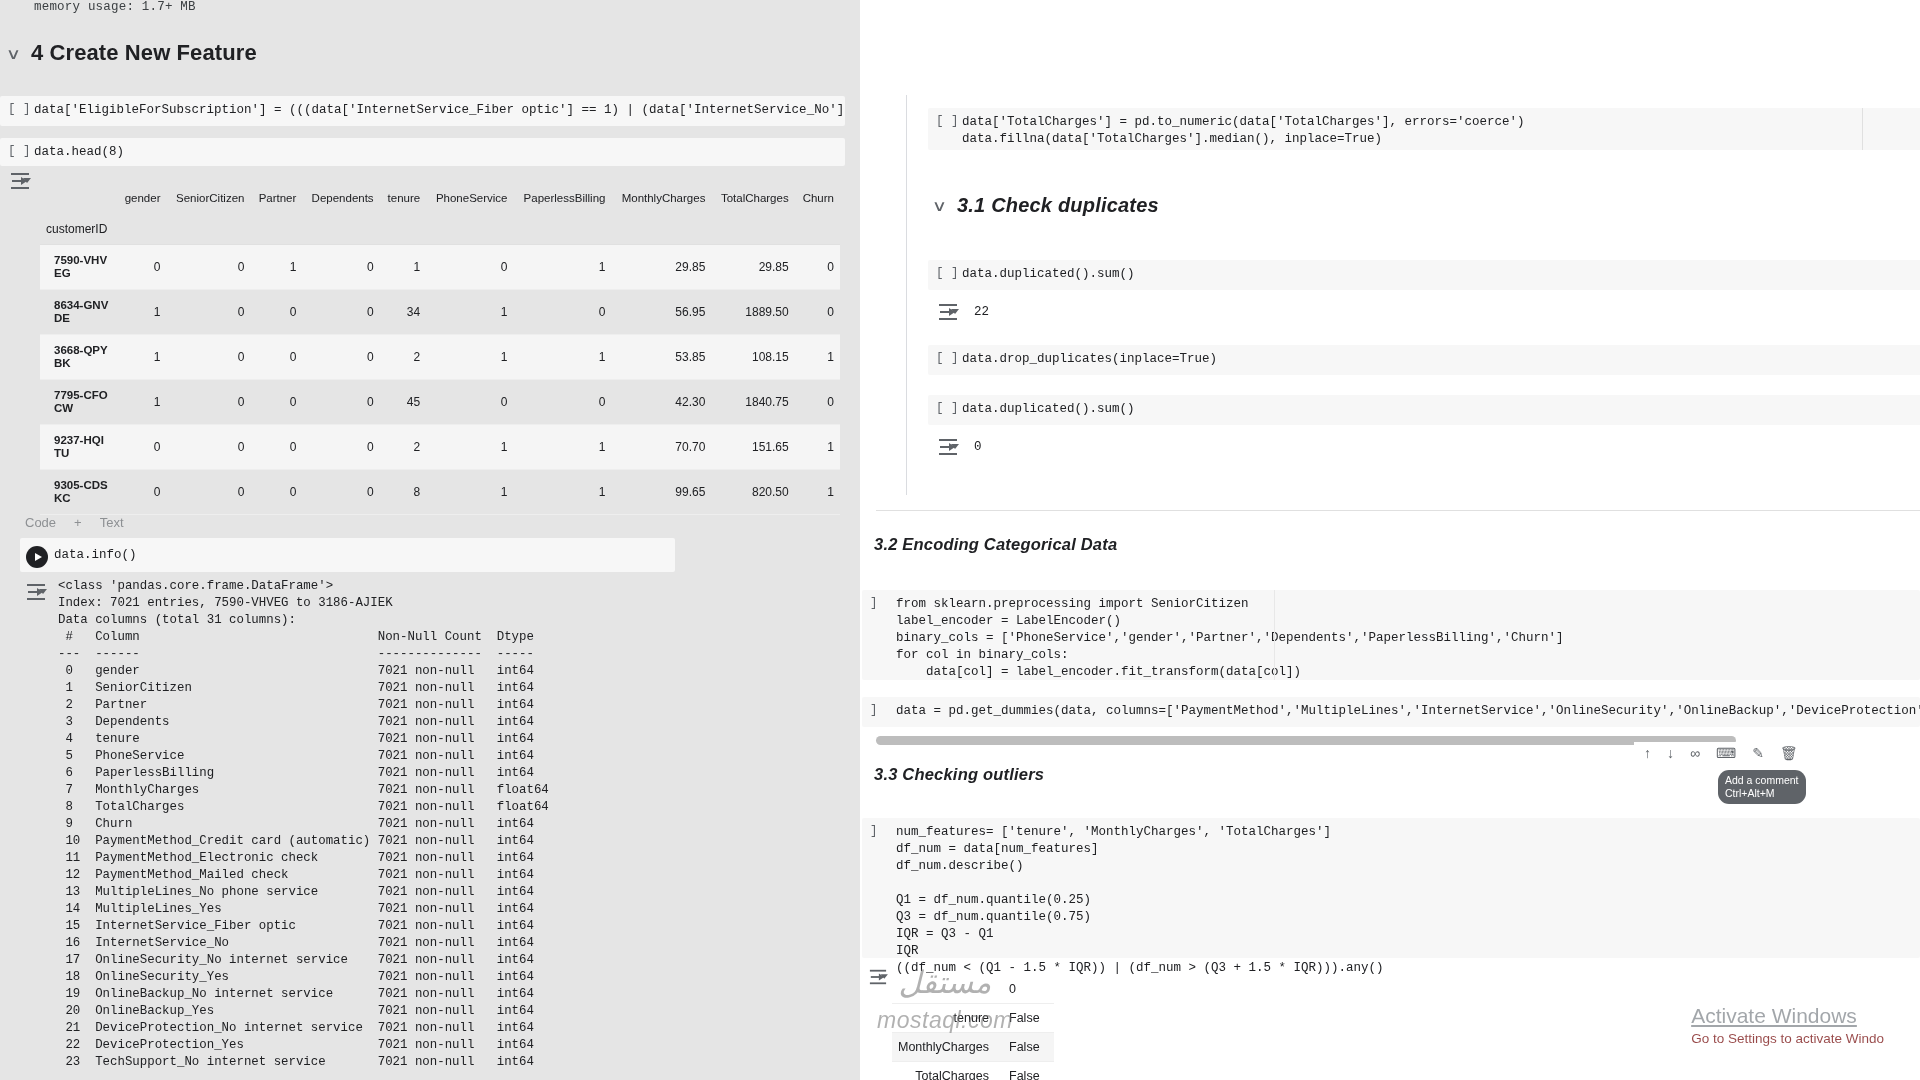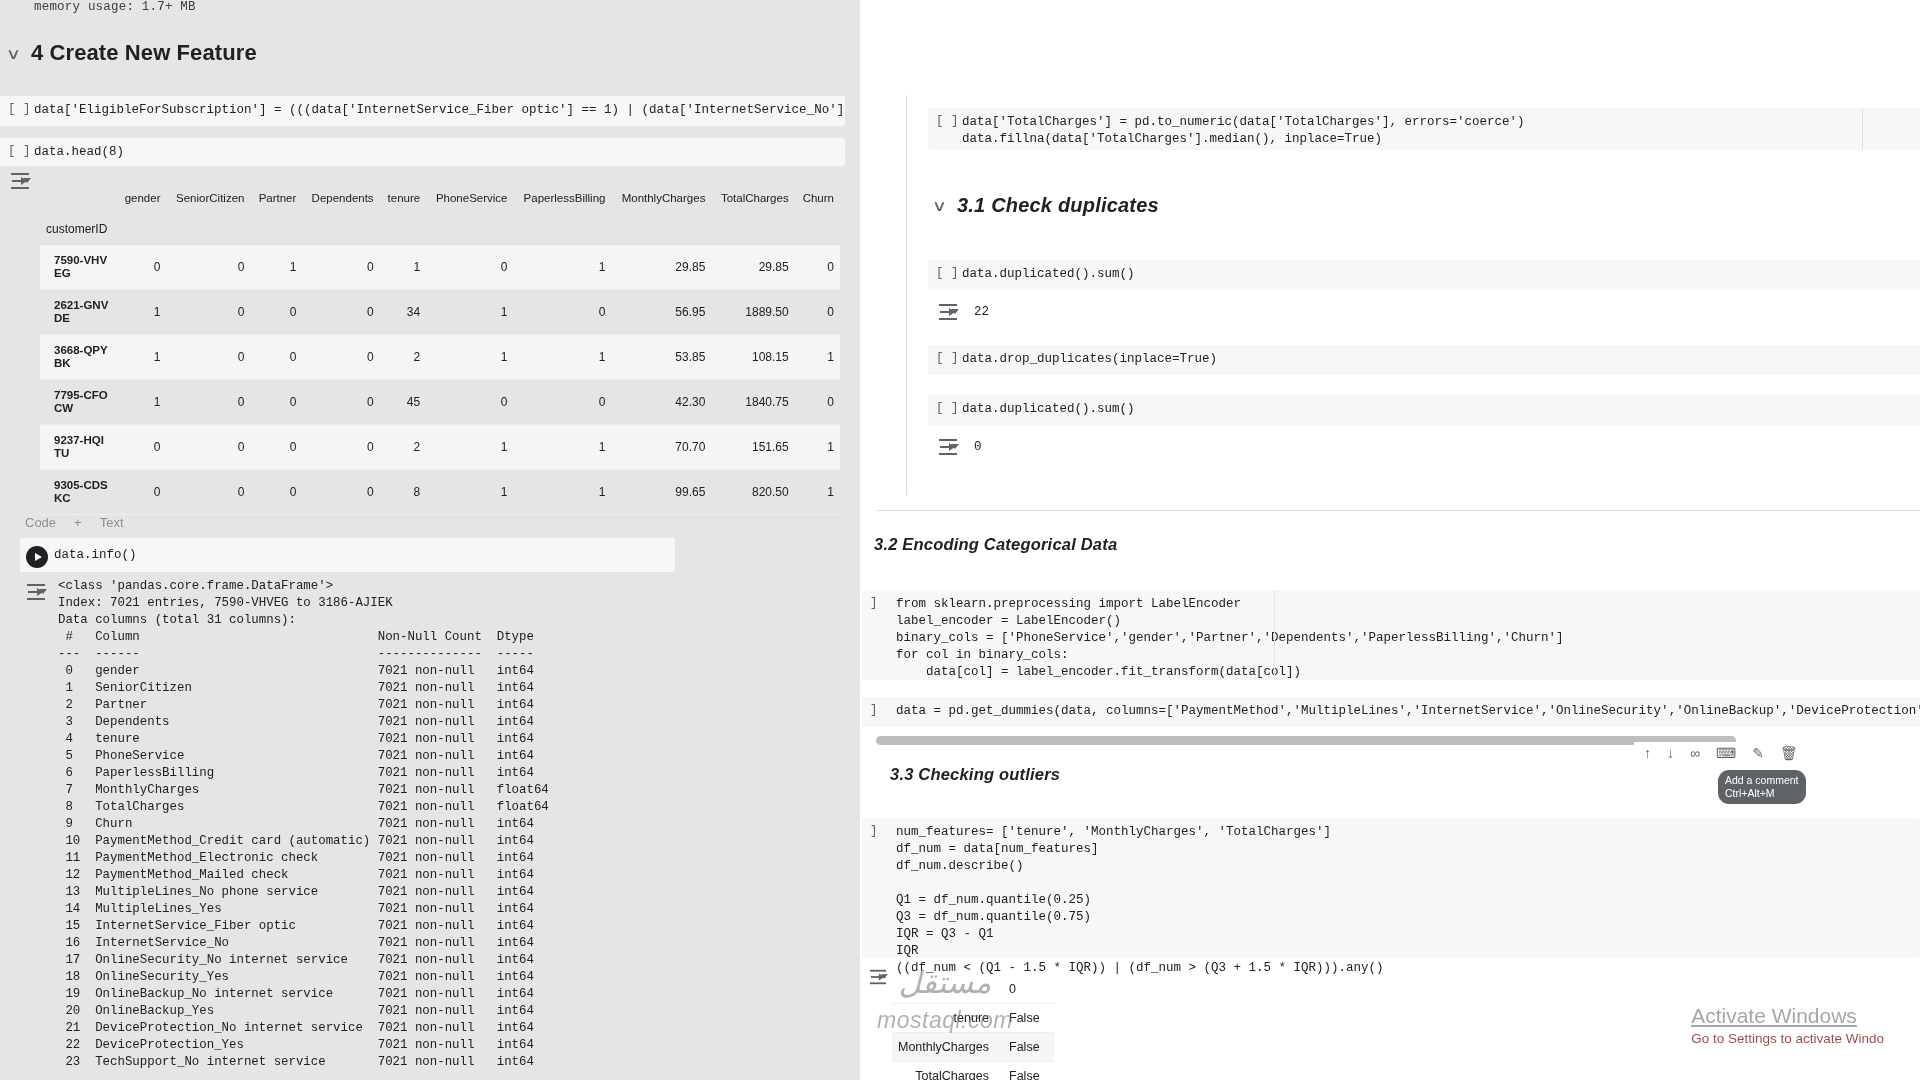--- a/index.html
+++ b/index.html
@@ -328,21 +328,21 @@
               <td>1</td>
               <td>0</td>
               <td>1</td>
               <td>0</td>
               <td>1</td>
               <td>29.85</td>
               <td>29.85</td>
               <td>0</td>
             </tr>
             <tr class="data-row">
-              <td class="custid">2621-GNVDE</td>
+              <td class="custid">8634-GNVDE</td>
               <td>1</td>
               <td>0</td>
               <td>0</td>
               <td>0</td>
               <td>34</td>
               <td>1</td>
               <td>0</td>
               <td>56.95</td>
               <td>1889.50</td>
               <td>0</td>
@@ -504,21 +504,21 @@
     <div class="out-val" style="left:112px; top:440px;">0</div>
 
     <div class="hline" style="left:14px; top:510px; width:1044px;"></div>
 
     <div class="section-head" style="left:12px; top:535px;">
       <span class="h3-title">3.2 Encoding Categorical Data</span>
     </div>
 
     <div class="code-cell" style="left:0px; top:590px; width:1058px; height:90px;">
       <span class="cell-bracket">]</span>
-      <span class="cell-code mono"><span>from sklearn.preprocessing import LabelEncoder</span><br><span>label_encoder = LabelEncoder()</span><br><span>binary_cols = ['PhoneService','gender','Partner','Dependents','PaperlessBilling','Churn']</span><br><span>for col in binary_cols:</span><br><span>    data[col] = label_encoder.fit_transform(data[col])</span></span>
+      <span class="cell-code mono"><span>from sklearn.preprocessing import SeniorCitizen</span><br><span>label_encoder = LabelEncoder()</span><br><span>binary_cols = ['PhoneService','gender','Partner','Dependents','PaperlessBilling','Churn']</span><br><span>for col in binary_cols:</span><br><span>    data[col] = label_encoder.fit_transform(data[col])</span></span>
     </div>
     <div class="vline" style="left:412px; top:590px; height:90px; background:#e8e8e8;"></div>
 
     <div class="code-cell" style="left:0px; top:697px; width:1058px; height:30px;">
       <span class="cell-bracket">]</span>
       <span class="cell-code mono">data = pd.get_dummies(data, columns=['PaymentMethod','MultipleLines','InternetService','OnlineSecurity','OnlineBackup','DeviceProtection','TechSupport','StreamingTV','Stre</span>
     </div>
     <div class="hscroll-track" style="left:14px; top:736px; width:1038px;"></div>
     <div class="hscroll" style="left:14px; top:736px; width:860px;"></div>
 
@@ -528,21 +528,21 @@
       <span class="ic">∞</span>
       <span class="ic">⌨</span>
       <span class="ic">✎</span>
       <span class="ic">🗑</span>
     </div>
     <div id="tooltip" style="left:856px; top:770px;border-radius:11px;">
       <div>Add a comment</div>
       <div>Ctrl+Alt+M</div>
     </div>
 
-    <div class="section-head" style="left:12px; top:765px;margin-left:16px;">
+    <div class="section-head" style="left:12px; top:765px;">
       <span class="h3-title">3.3 Checking outliers</span>
     </div>
 
     <div class="code-cell" style="left:0px; top:818px; width:1058px; height:140px;">
       <span class="cell-bracket">]</span>
       <span class="cell-code mono"><span>num_features= ['tenure', 'MonthlyCharges', 'TotalCharges']</span><br><span>df_num = data[num_features]</span><br><span>df_num.describe()</span><br><span></span><br><span>Q1 = df_num.quantile(0.25)</span><br><span>Q3 = df_num.quantile(0.75)</span><br><span>IQR = Q3 - Q1</span><br><span>IQR</span><br><span>((df_num &lt; (Q1 - 1.5 * IQR)) | (df_num &gt; (Q3 + 1.5 * IQR))).any()</span></span>
     </div>
 
     <div class="out-icon" style="left:6px; top:968px; transform:scale(.9);">
       <div class="bar b1"></div>

